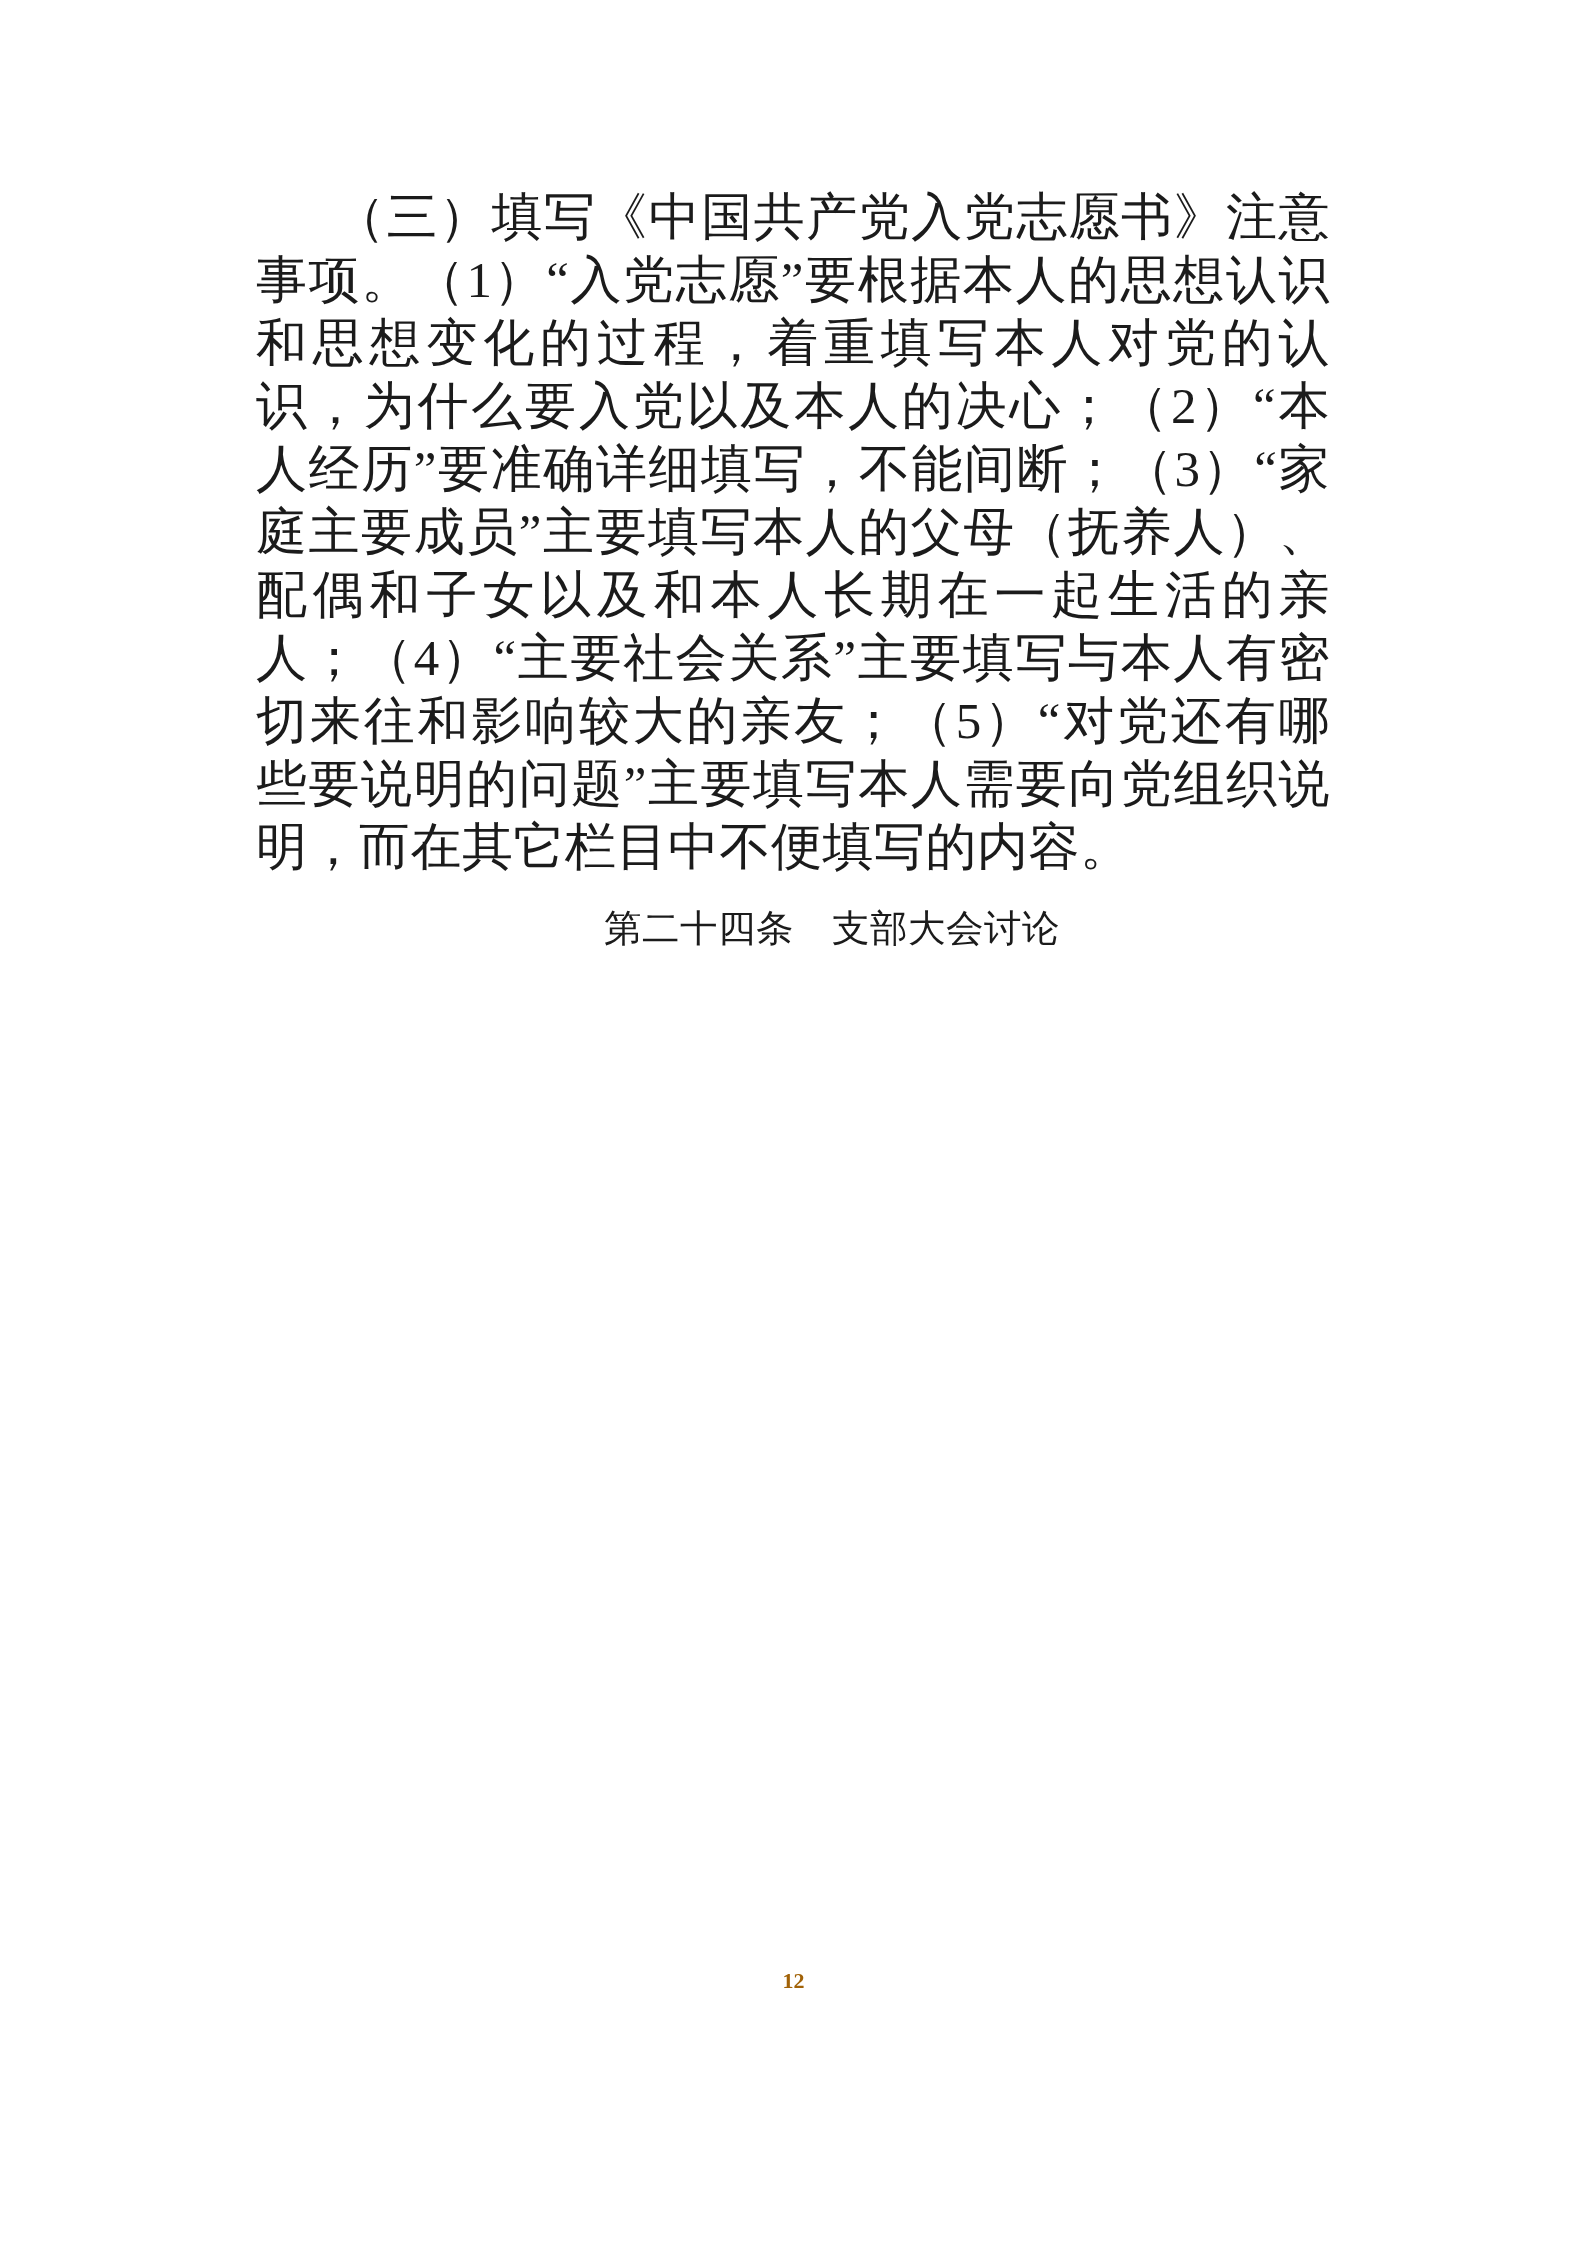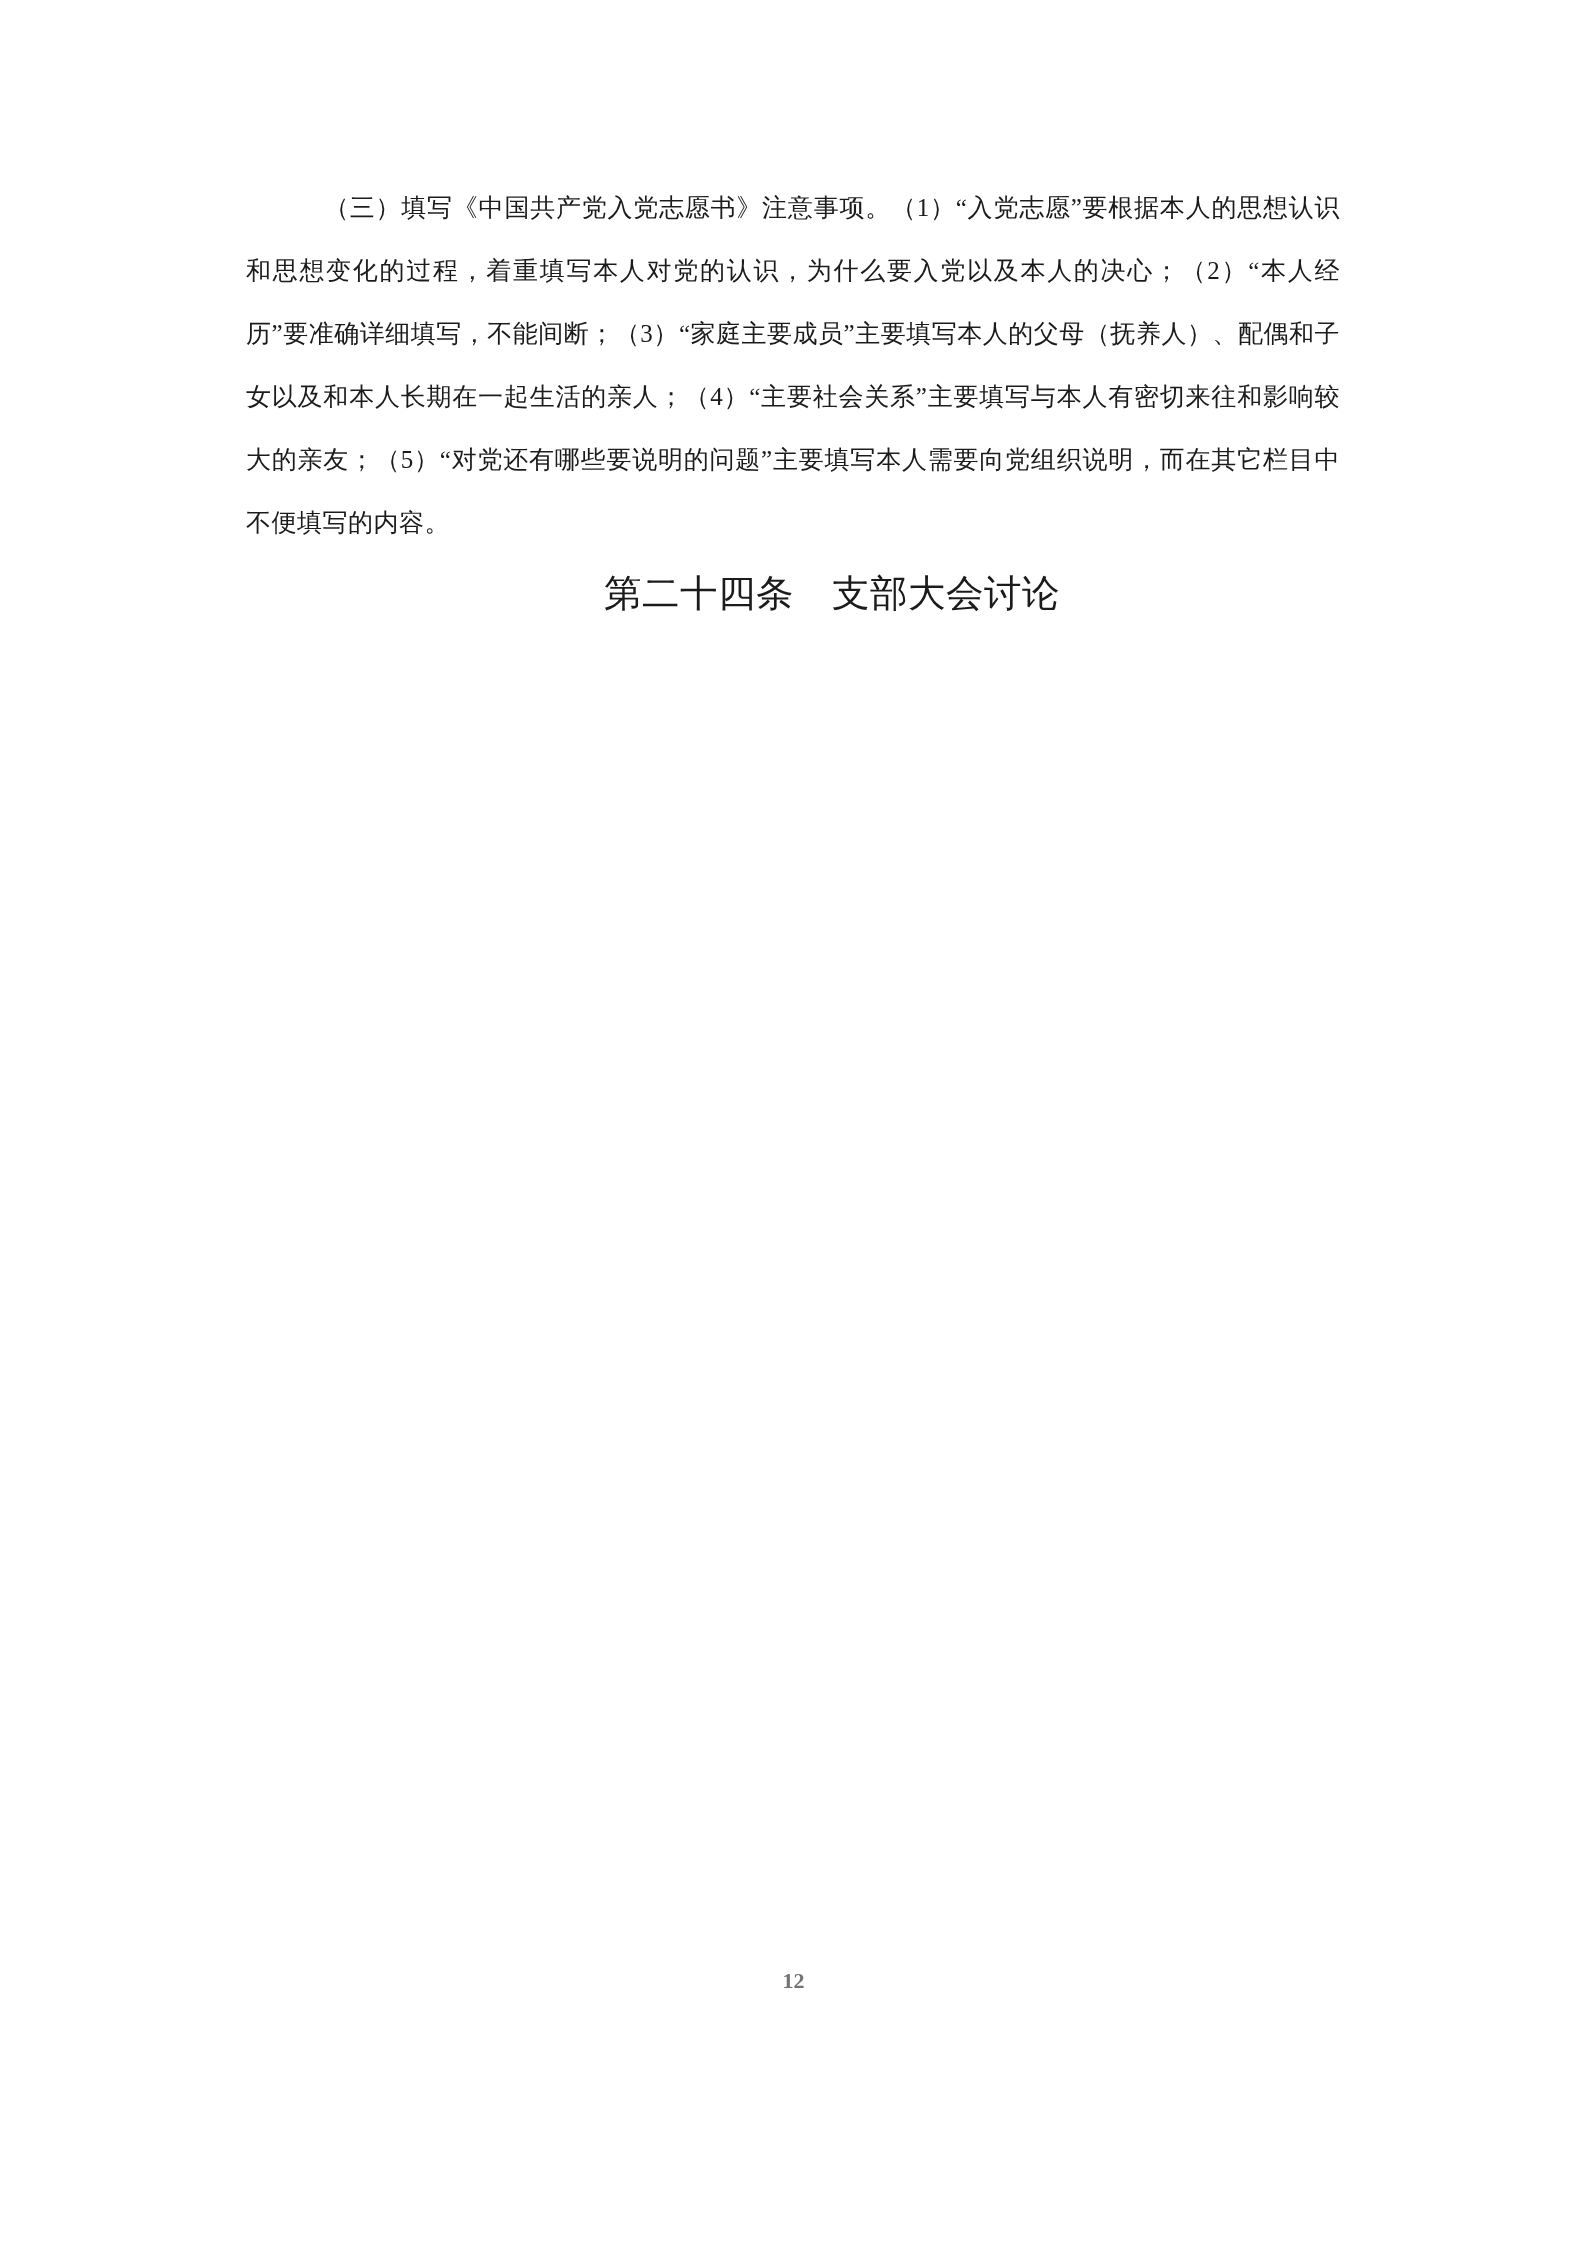--- a/index.html
+++ b/index.html
@@ -23,26 +23,26 @@
     height: 2245px;
     background: #ffffff;
   }
   .content {
     position: absolute;
     left: 238px;
     top: 168px;
     width: 1110px;
   }
   .para {
-    font-size: 25px;
+    font-size: 51px;
     line-height: 63px;
     text-align: justify;
     text-justify: inter-ideograph;
     letter-spacing: 0.5px;
-    margin: 8px;
+    margin: 18px;
     text-indent: 0;
   }
   .para + .para {
     margin-top: 0px;
   }
   .indent {
     text-indent: 78px;
   }
   .heading {
     font-size: 37.5px;
@@ -54,21 +54,21 @@
   }
   .page-number {
     position: absolute;
     left: 0;
     top: 1968px;
     width: 1587px;
     text-align: center;
     font-size: 22px;
     font-family: "Liberation Serif", "DejaVu Serif", serif;
     font-weight: bold;
-    color: #737373;
+    color: #a16207;
   }
 </style>
 </head>
 <body>
 
 <div class="page">
   <div class="content">
     <p class="para indent">（三）填写《中国共产党入党志愿书》注意事项。（1）“入党志愿”要根据本人的思想认识和思想变化的过程，着重填写本人对党的认识，为什么要入党以及本人的决心；（2）“本人经历”要准确详细填写，不能间断；（3）“家庭主要成员”主要填写本人的父母（抚养人）、配偶和子女以及和本人长期在一起生活的亲人；（4）“主要社会关系”主要填写与本人有密切来往和影响较大的亲友；（5）“对党还有哪些要说明的问题”主要填写本人需要向党组织说明，而在其它栏目中不便填写的内容。</p>
     <p class="heading">第二十四条　支部大会讨论</p>
   </div>

